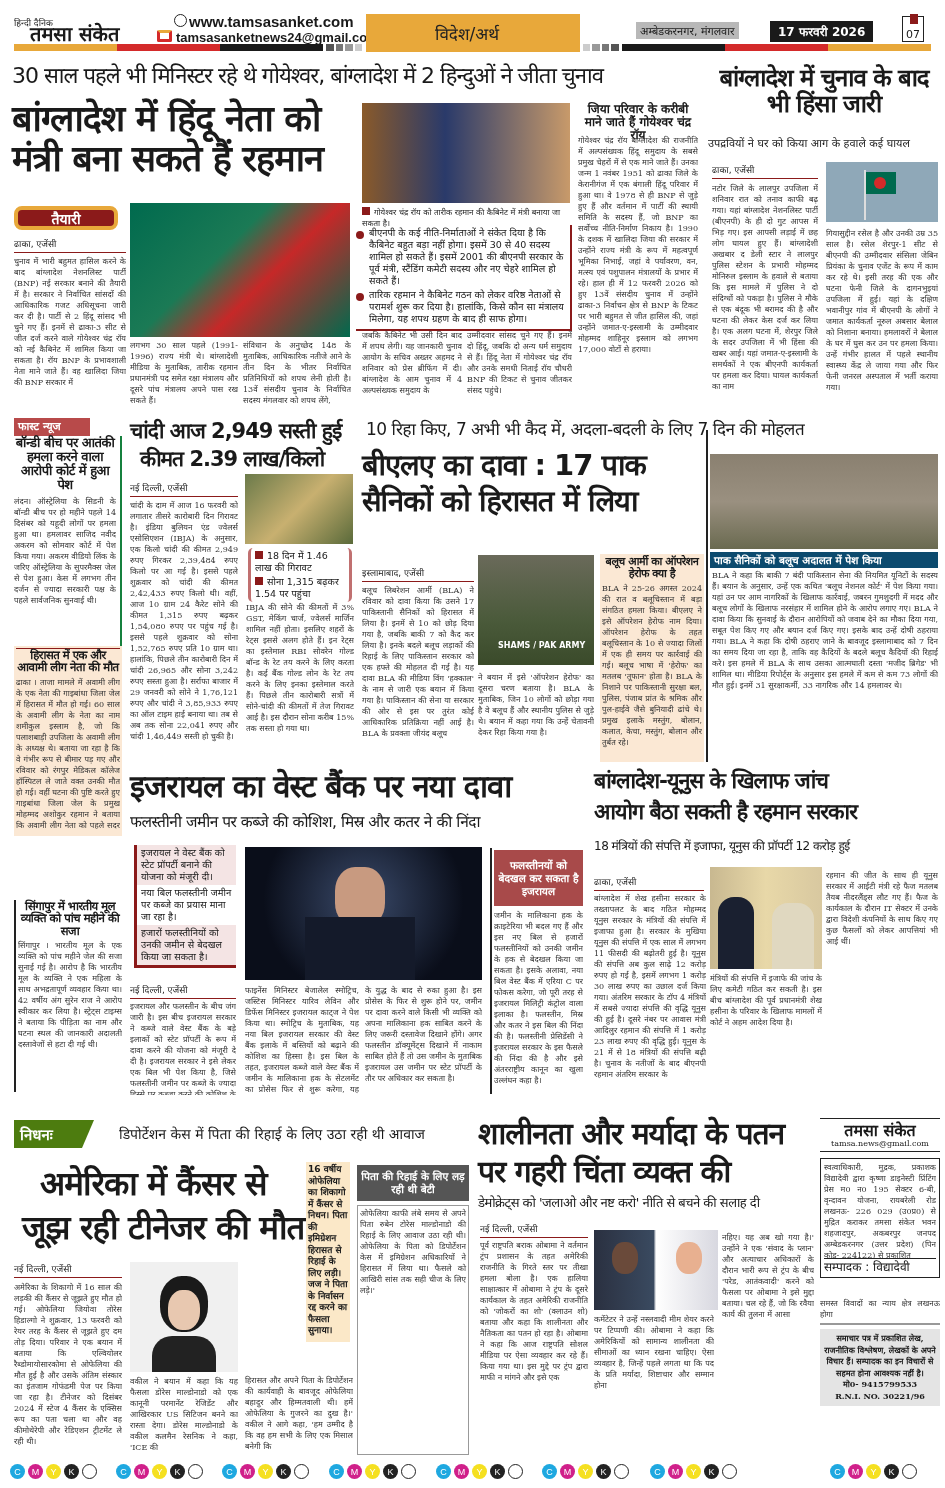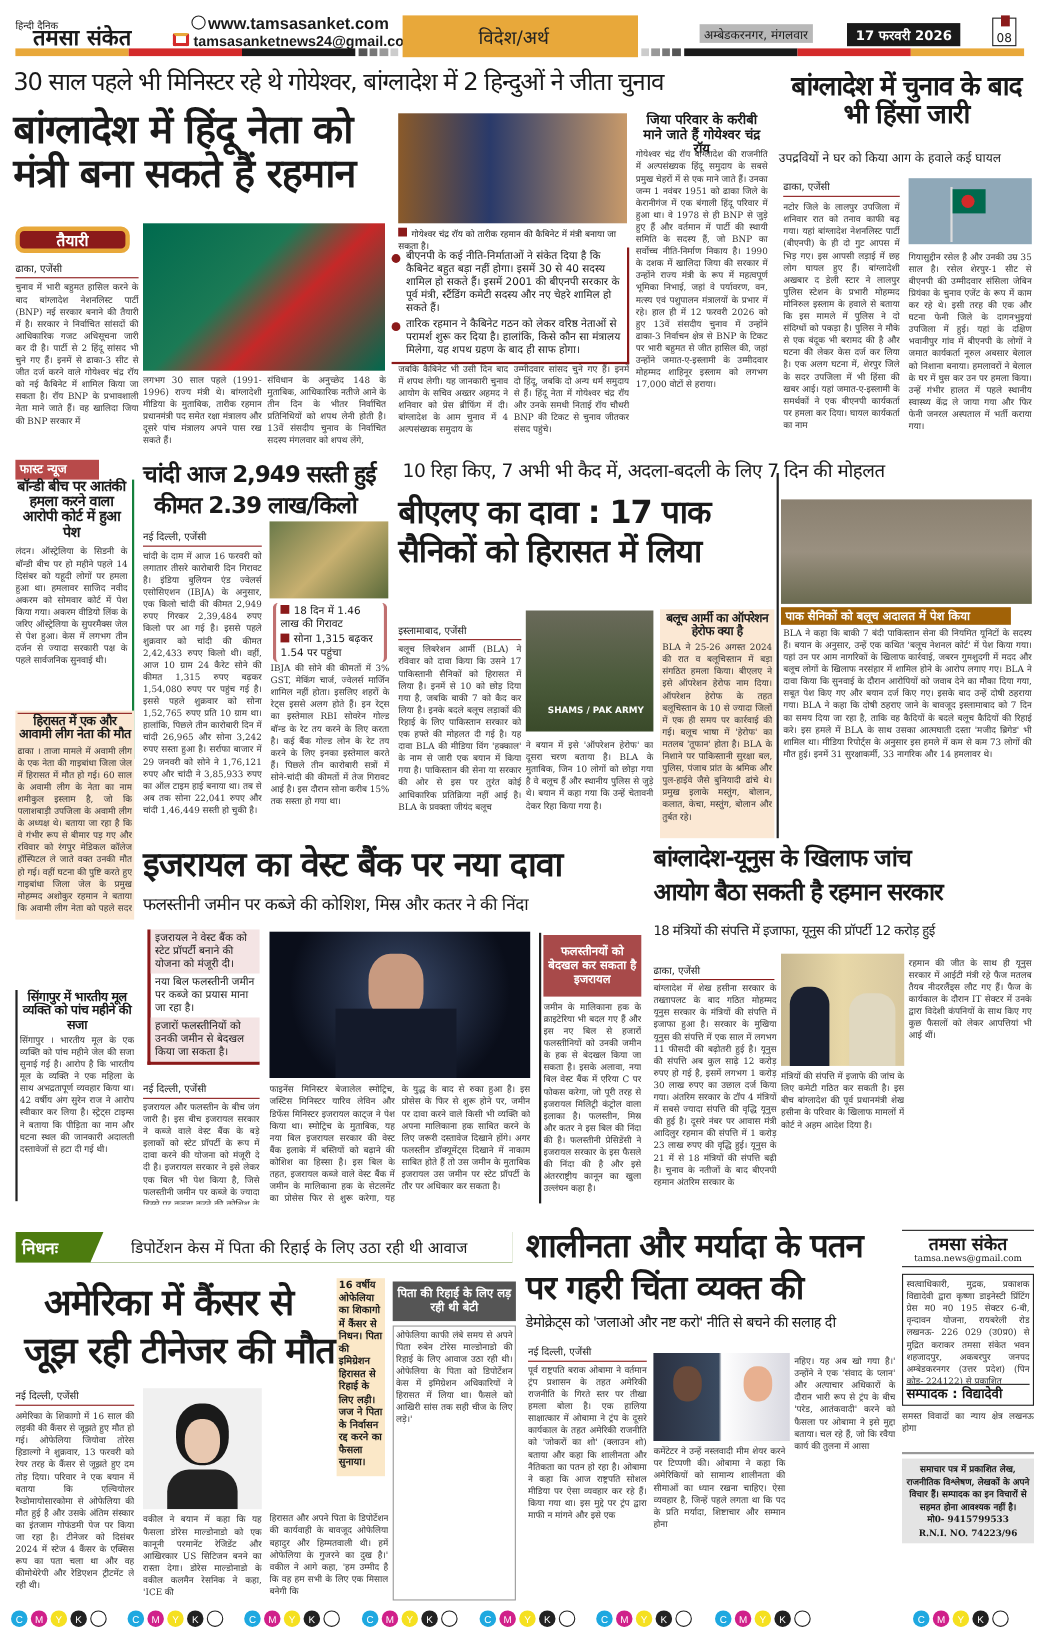--- a/index.html
+++ b/index.html
@@ -35,21 +35,21 @@
         <i style="flex:1;background:#777"></i>
         <i style="flex:1;background:#999"></i>
         <i style="flex:1;background:#ccc"></i>
       </div>
   </div>
   <div class="abs" style="left:366px;top:14px;width:214px;height:38px;background:#e8a83a"></div>
   <div class="abs" style="left:435px;top:22px;font-size:17px;color:#222">विदेश/अर्थ</div>
   <div class="abs" style="left:636px;top:22px;background:#b8b8b8;padding:1px 4px;font-size:11px">अम्बेडकरनगर, मंगलवार</div>
   <div class="abs" style="left:770px;top:21px;background:#1a1a1a;color:#fff;padding:2px 8px;font-size:12px;font-weight:bold">17 फरवरी 2026</div>
   <div class="abs" style="left:902px;top:16px;width:22px;height:26px;border:1.5px solid #222;display:flex;align-items:flex-end;justify-content:center;font-size:11px">
-    <span>08</span>
+    <span>07</span>
   </div>
   <div class="abs" style="left:910px;top:14px;width:8px;height:10px;background:#8b1a1a"></div>
   <div class="abs" style="left:583px;top:44px;width:348px;height:7px;display:flex">
     <div style="flex:36;display:flex;gap:2px;padding-right:3px">
         <i style="flex:1;background:#ccc"></i>
         <i style="flex:1;background:#999"></i>
         <i style="flex:1;background:#777"></i>
         <i style="flex:1;background:#555"></i>
       </div>
     <div style="flex:104;background:#1a1a1a"></div>
@@ -142,21 +142,21 @@
 <div class="abs body" style="left:362px;top:585px;width:112px;height:175px">बलूच लिबरेशन आर्मी (BLA) ने रविवार को दावा किया कि उसने 17 पाकिस्तानी सैनिकों को हिरासत में लिया है। इनमें से 10 को छोड़ दिया गया है, जबकि बाकी 7 को कैद कर लिया है। इनके बदले बलूच लड़ाकों की रिहाई के लिए पाकिस्तान सरकार को एक हफ्ते की मोहलत दी गई है। यह दावा BLA की मीडिया विंग 'हक्काल' के नाम से जारी एक बयान में किया गया है। पाकिस्तान की सेना या सरकार की ओर से इस पर तुरंत कोई आधिकारिक प्रतिक्रिया नहीं आई है। BLA के प्रवक्ता जीयंद बलूच</div>
 <div class="abs photo" style="left:478px;top:555px;width:116px;height:110px;background:linear-gradient(180deg,#6a6a5a,#4a5a3a 60%,#3a4a2a)">
   <div class="abs" style="left:20px;top:86px;font-size:8px;color:#fff;font-weight:bold">SHAMS / PAK ARMY</div>
 </div>
 <div class="abs body" style="left:478px;top:672px;width:116px;height:88px">ने बयान में इसे 'ऑपरेशन हेरोफ' का दूसरा चरण बताया है। BLA के मुताबिक, जिन 10 लोगों को छोड़ा गया है वे बलूच हैं और स्थानीय पुलिस से जुड़े थे। बयान में कहा गया कि उन्हें चेतावनी देकर रिहा किया गया है।</div>
 <div class="abs" style="left:600px;top:554px;width:104px;height:208px;background:#fbe8d4;padding:2px">
   <div class="hd" style="font-size:11px;text-align:center;letter-spacing:-0.5px">बलूच आर्मी का ऑपरेशन हेरोफ क्या है</div>
   <div class="body" style="height:170px;margin-top:3px">BLA ने 25-26 अगस्त 2024 की रात व बलूचिस्तान में बड़ा संगठित हमला किया। बीएलए ने इसे ऑपरेशन हेरोफ नाम दिया। ऑपरेशन हेरोफ के तहत बलूचिस्तान के 10 से ज्यादा जिलों में एक ही समय पर कार्रवाई की गई। बलूच भाषा में 'हेरोफ' का मतलब 'तूफान' होता है। BLA के निशाने पर पाकिस्तानी सुरक्षा बल, पुलिस, पंजाब प्रांत के श्रमिक और पुल-हाईवे जैसे बुनियादी ढांचे थे। प्रमुख इलाके मस्तुंग, बोलान, कलात, केचा, मस्तुंग, बोलान और तुर्बत रहे।</div>
 </div>
 <div class="abs photo" style="left:710px;top:454px;width:228px;height:95px;background:linear-gradient(180deg,#8a8070,#9a9080 50%,#6a6a50)"></div>
-<div class="abs" style="left:710px;top:552px;width:209px;background:#a16207;color:#fff;font-size:10.5px;font-weight:bold;padding:1px 4px;white-space:nowrap;overflow:hidden">पाक सैनिकों को बलूच अदालत में पेश किया</div>
+<div class="abs" style="left:710px;top:552px;width:228px;background:#0c4a6e;color:#fff;font-size:10.5px;font-weight:bold;padding:1px 4px;white-space:nowrap;overflow:hidden">पाक सैनिकों को बलूच अदालत में पेश किया</div>
 <div class="abs" style="left:706px;top:430px;width:2px;height:332px;background:#222"></div>
 <div class="abs body" style="left:712px;top:570px;width:226px;height:192px">BLA ने कहा कि बाकी 7 बंदी पाकिस्तान सेना की नियमित यूनिटों के सदस्य हैं। बयान के अनुसार, उन्हें एक कथित 'बलूच नेशनल कोर्ट' में पेश किया गया। यहां उन पर आम नागरिकों के खिलाफ कार्रवाई, जबरन गुमशुदगी में मदद और बलूच लोगों के खिलाफ नरसंहार में शामिल होने के आरोप लगाए गए। BLA ने दावा किया कि सुनवाई के दौरान आरोपियों को जवाब देने का मौका दिया गया, सबूत पेश किए गए और बयान दर्ज किए गए। इसके बाद उन्हें दोषी ठहराया गया। BLA ने कहा कि दोषी ठहराए जाने के बावजूद इस्लामाबाद को 7 दिन का समय दिया जा रहा है, ताकि वह कैदियों के बदले बलूच कैदियों की रिहाई करे। इस हमले में BLA के साथ उसका आत्मघाती दस्ता 'मजीद ब्रिगेड' भी शामिल था। मीडिया रिपोर्ट्स के अनुसार इस हमले में कम से कम 73 लोगों की मौत हुई। इनमें 31 सुरक्षाकर्मी, 33 नागरिक और 14 हमलावर थे।</div>
 
 <div class="abs hd" style="left:130px;top:770px;font-size:31px;white-space:nowrap">इजरायल का वेस्ट बैंक पर नया दावा</div>
 <div class="abs hd" style="left:130px;top:814px;font-size:15.5px;font-weight:normal;white-space:nowrap;letter-spacing:-0.5px">फलस्तीनी जमीन पर कब्जे की कोशिश, मिस्र और कतर ने की निंदा</div>
 <div class="abs" style="left:134px;top:845px;width:102px;border-left:3px solid #8b1a1a;border-bottom:3px solid #8b1a1a;font-size:9.5px;line-height:12px">
   <div style="background:#f4e4e4;padding:2px 4px">इजरायल ने वेस्ट बैंक को स्टेट प्रॉपर्टी बनाने की योजना को मंजूरी दी।</div>
   <div style="padding:2px 4px">नया बिल फलस्तीनी जमीन पर कब्जे का प्रयास माना जा रहा है।</div>
   <div style="background:#f4e4e4;padding:2px 4px">हजारों फलस्तीनियों को उनकी जमीन से बेदखल किया जा सकता है।</div>
 </div>
@@ -228,27 +228,27 @@
   <div style="position:absolute;left:82px;top:12px;width:26px;height:32px;border-radius:45%;background:#e8b090"></div>
 </div>
 <div class="abs body" style="left:594px;top:1314px;width:120px;height:146px">कमेंटेटर ने उन्हें नस्लवादी मीम शेयर करने पर टिप्पणी की। ओबामा ने कहा कि अमेरिकियों को सामान्य शालीनता की सीमाओं का ध्यान रखना चाहिए। ऐसा व्यवहार है, जिन्हें पहले लगता था कि पद के प्रति मर्यादा, शिष्टाचार और सम्मान होना</div>
 <div class="abs body" style="left:722px;top:1232px;width:92px;height:228px">नहिए। यह अब खो गया है।' उन्होंने ने एक 'संवाद के प्लान' और अत्याचार अधिकारों के दौरान भारी रूप से ट्रंप के बीच 'परेड, आतंकवादी' करने को फैसला पर ओबामा ने इसे मुद्दा बताया। चल रहे हैं, जो कि रवैया कार्य की तुलना में आसा</div>
 
 <div class="abs" style="left:820px;top:1118px;width:120px;height:330px">
   <div class="hd" style="font-size:16px;text-align:center;border-top:1px solid #222;padding-top:3px;letter-spacing:0">तमसा संकेत</div>
   <div style="font-family:'DejaVu Serif',serif;font-size:8px;text-align:center;border-bottom:1px solid #222;padding-bottom:3px">tamsa.news@gmail.com</div>
   <div style="border:1.5px solid #222;margin-top:6px;padding:3px">
     <div class="body" style="height:96px">स्वत्वाधिकारी, मुद्रक, प्रकाशक विद्यादेवी द्वारा कृष्णा डाइनेस्टी प्रिंटिंग प्रेस म0 न0 195 सेक्टर 6-बी, वृन्दावन योजना, रायबरेली रोड लखनऊ- 226 029 (उ0प्र0) से मुद्रित कराकर तमसा संकेत भवन शहजादपुर, अकबरपुर जनपद अम्बेडकरनगर (उत्तर प्रदेश) (पिन कोड- 224122) से प्रकाशित</div>
-    <div class="hd" style="font-size:12px;font-weight:bold;border-top:1px solid #222;padding-top:2px;letter-spacing:0">सम्पादक : विद्यादेवी</div>
-  </div>
-  <div class="body" style="margin-top:4px;border-bottom:2px solid #999;padding-bottom:16px">समस्त विवादों का न्याय क्षेत्र लखनऊ होगा</div>
+    <div class="hd" style="font-size:12px;font-weight:normal;border-top:1px solid #222;padding-top:2px;letter-spacing:0">सम्पादक : विद्यादेवी</div>
+  </div>
+  <div class="body" style="margin-top:20px;border-bottom:2px solid #999;padding-bottom:3px">समस्त विवादों का न्याय क्षेत्र लखनऊ होगा</div>
   <div style="background:#e4e4e4;margin-top:4px;padding:4px;text-align:center;font-family:'DejaVu Serif',serif;font-size:8px;line-height:11.5px;font-weight:bold">
     <div>समाचार पत्र में प्रकाशित लेख, राजनीतिक विश्लेषण, लेखकों के अपने विचार हैं। सम्पादक का इन विचारों से सहमत होना आवश्यक नहीं है।</div>
     <div>मो0- 9415799533</div>
-    <div>R.N.I. NO. 74223/96</div>
+    <div>R.N.I. NO. 30221/96</div>
   </div>
 </div>
 
 <div class="abs" style="left:0;top:1464px;width:945px;height:20px">
   <div class="abs cmyk" style="left:10px">
     <span style="background:#1ea8e0">C</span>
       <span style="background:#d0208a">M</span>
       <span style="background:#f5e020">Y</span>
       <span style="background:#222">K</span>
       <span style="background:#fff;border:1px solid #222"></span>

